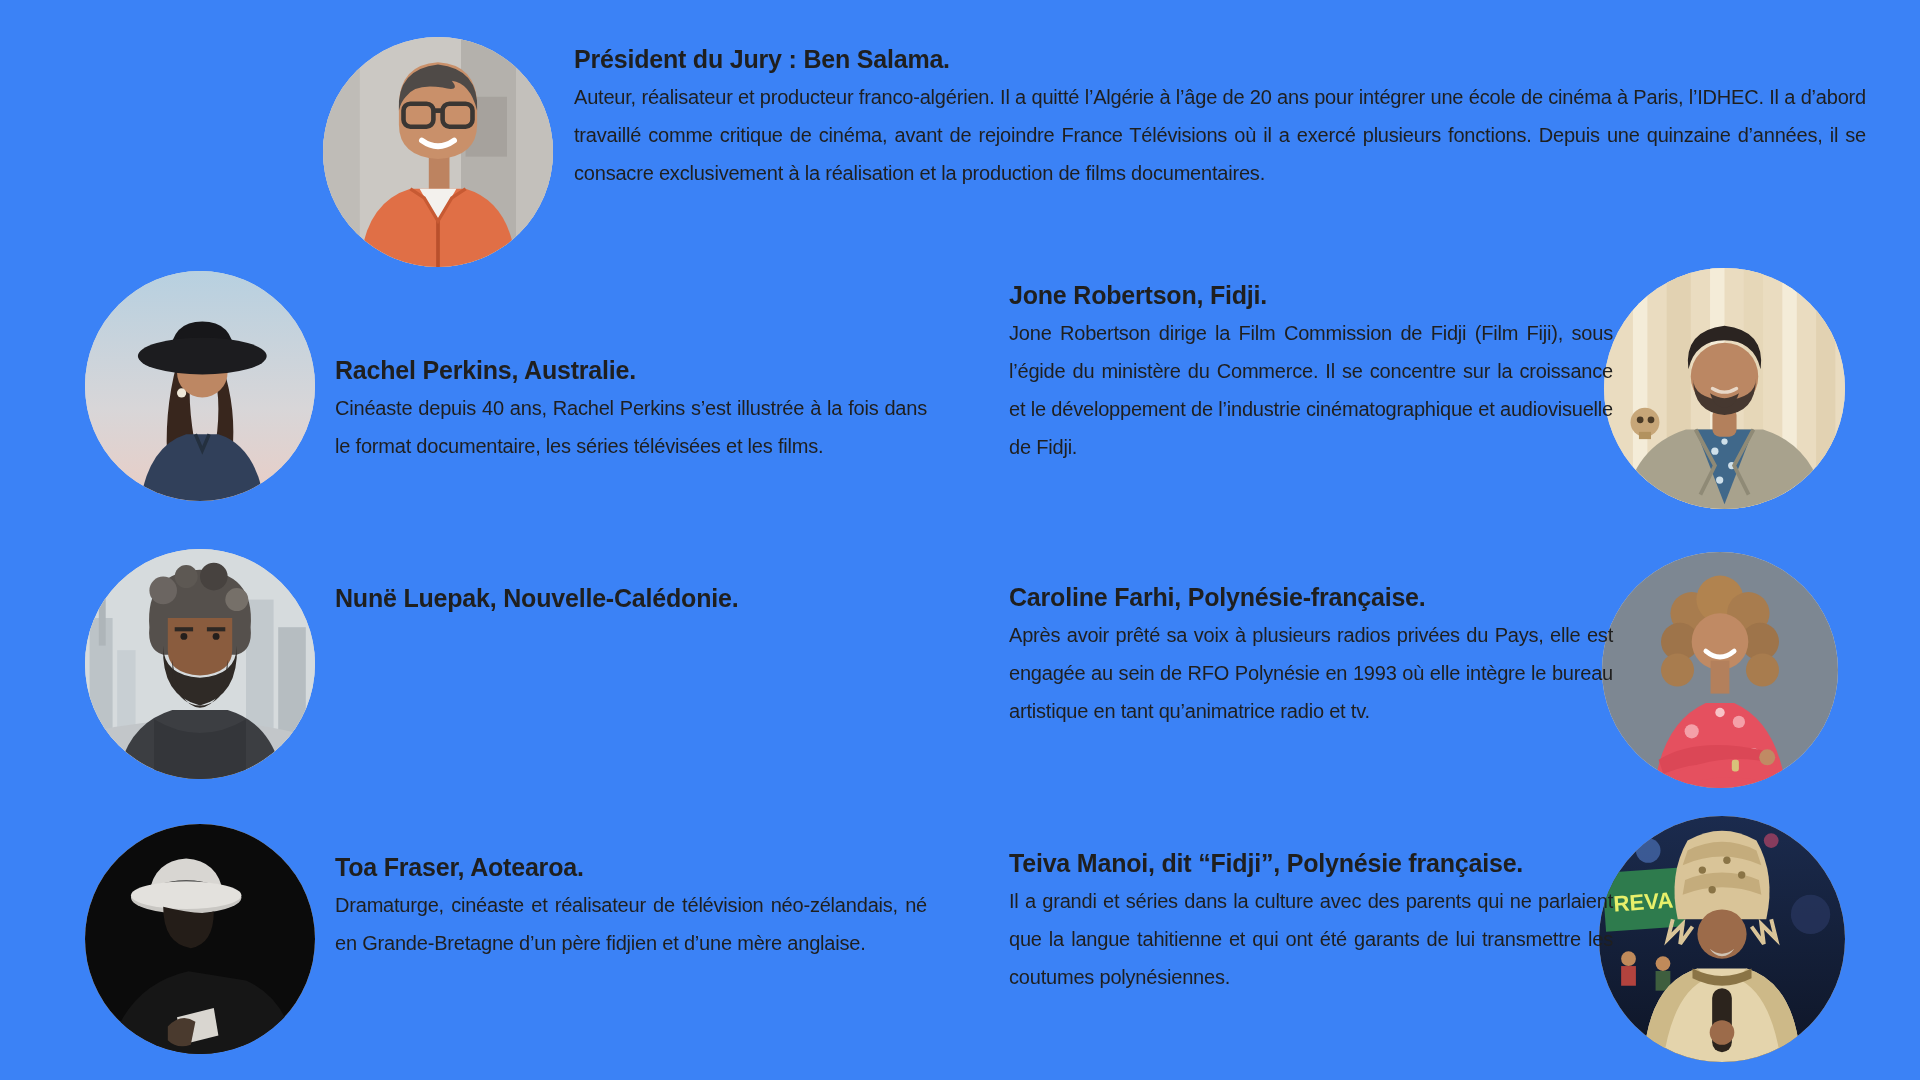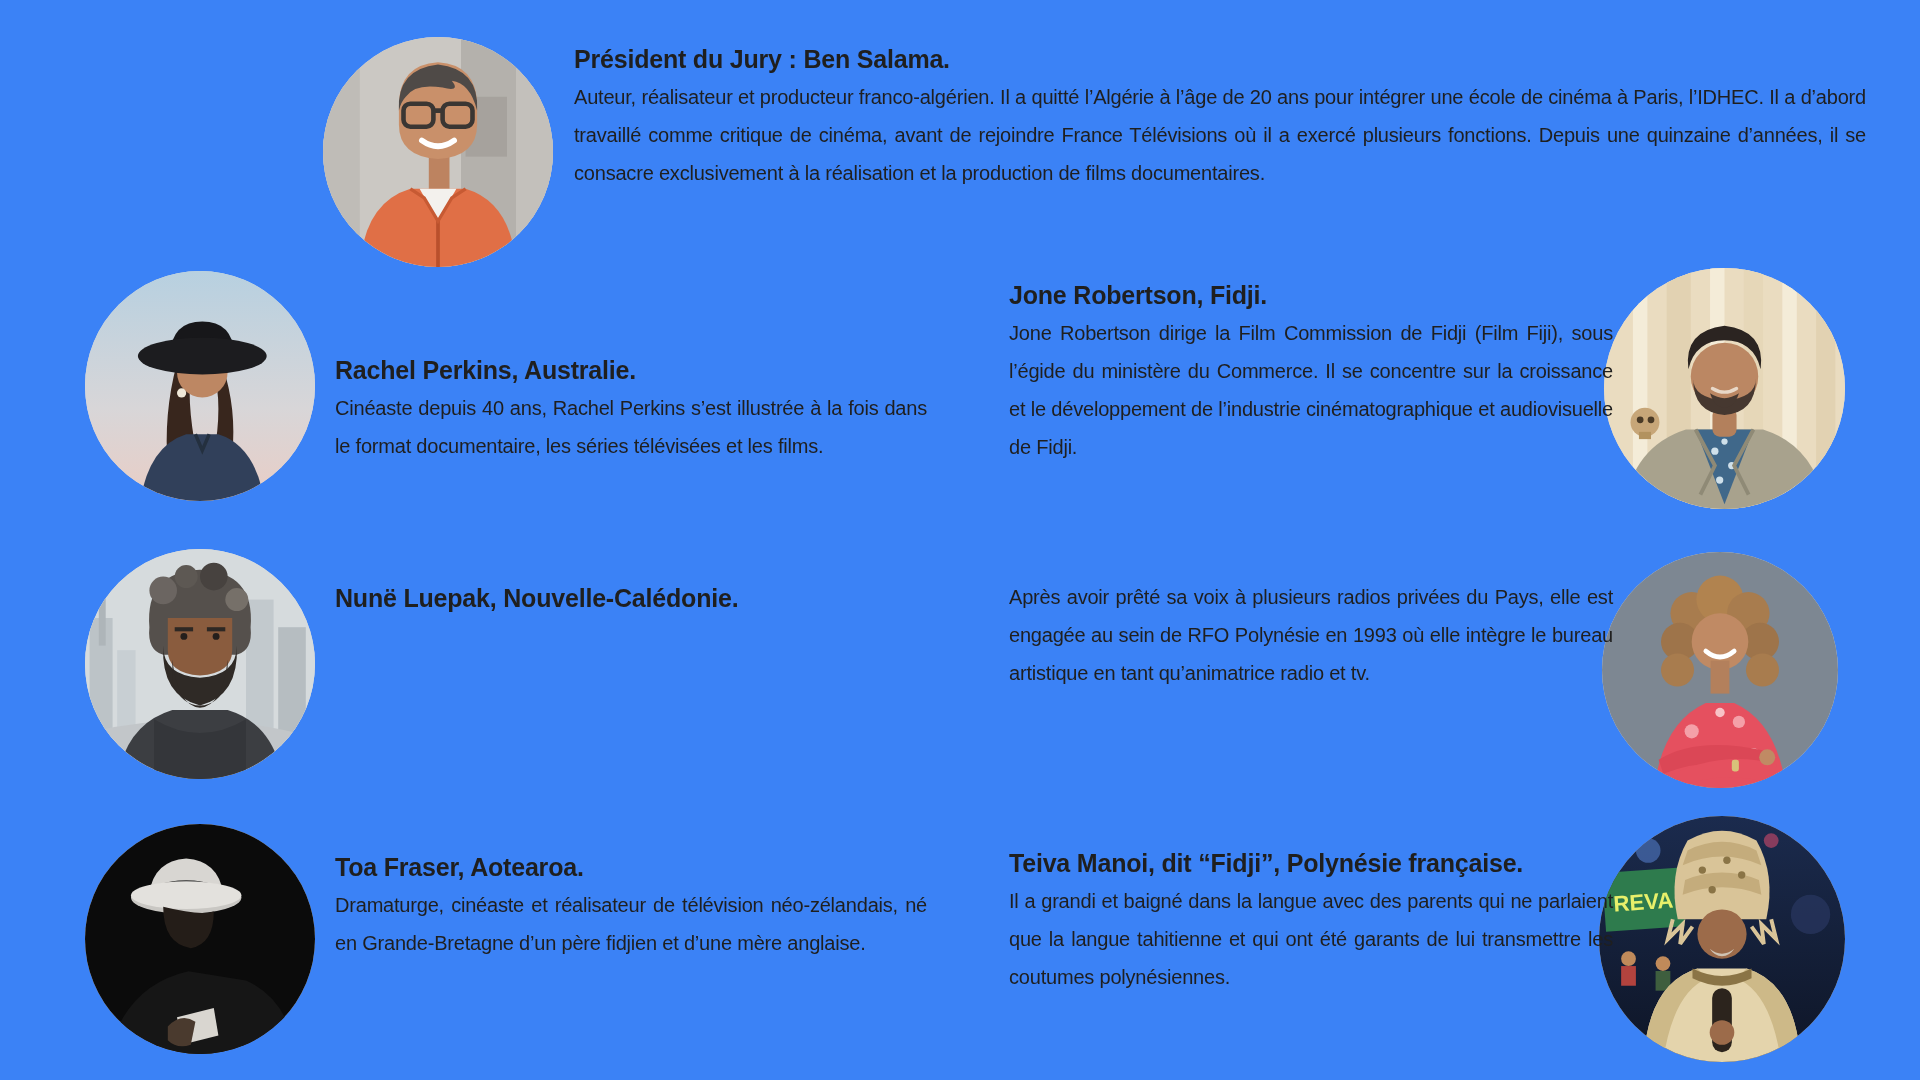--- a/index.html
+++ b/index.html
@@ -192,20 +192,21 @@
       <circle cx="64" cy="86" r="3" fill="#f4a0a8"></circle>
         <circle cx="32" cy="88" r="2.6" fill="#f4a0a8"></circle>
       <circle cx="50" cy="68" r="2" fill="#f8c2c6"></circle>
       <path d="M24 88 Q40 78 68 84 L70 92 Q46 86 26 94 Z" fill="#db4756"></path>
       <path d="M30 94 Q52 84 74 90 L72 98 Q50 92 32 100 Z" fill="#e5505f"></path>
       <circle cx="70" cy="87" r="3.4" fill="#c08a64"></circle>
       <rect x="55" y="88" width="3" height="5" rx="1" fill="#d8c27a"></rect>
     </svg>
   </div>
   <div class="textblock block-caroline">
+    <p class="member-name">Caroline Farhi, Polynésie-française.</p>
     <p class="member-bio">Après avoir prêté sa voix à plusieurs radios privées du Pays, elle est engagée au sein de RFO Polynésie en 1993 où elle intègre le bureau artistique en tant qu’animatrice radio et tv.</p>
   </div>
 
   <div class="photo photo-toa">
     <svg viewBox="0 0 100 100">
       <rect width="100" height="100" fill="#0b0b0b"></rect>
       <path d="M10 100 Q18 70 45 64 L70 68 Q88 76 92 100 Z" fill="#161616"></path>
       <path d="M28 30 Q30 16 44 15 Q58 16 60 30 Z" fill="#d8d6d2"></path>
       <path d="M30 27 Q44 22 58 27 L58 31 Q44 26 30 31 Z" fill="#2b2b2b"></path>
       <ellipse cx="44" cy="32" rx="24" ry="7" fill="#c9c7c3"></ellipse>
@@ -254,16 +255,16 @@
       <path d="M18 100 Q20 68 40 62 L60 62 Q80 68 82 100 Z" fill="#e4d4ac"></path>
       <path d="M18 100 Q20 68 40 62 L44 66 Q30 72 26 100 Z" fill="#cdb988"></path>
       <path d="M82 100 Q80 68 60 62 L56 66 Q70 72 74 100 Z" fill="#cdb988"></path>
       <path d="M38 62 Q50 68 62 62 L62 66 Q50 72 38 66 Z" fill="#8a7446"></path>
       <rect x="46" y="70" width="8" height="26" rx="4" fill="#2c241d"></rect>
       <circle cx="50" cy="88" r="5" fill="#9c6b4a"></circle>
     </svg>
   </div>
   <div class="textblock block-teiva">
     <p class="member-name">Teiva Manoi, dit “Fidji”, Polynésie française.</p>
-    <p class="member-bio">Il a grandi et baigné dans la langue avec des parents qui ne parlaient que la langue tahitienne et qui ont été garants de lui transmettre les coutumes polynésiennes.</p>
+    <p class="member-bio">Il a grandi et séries dans la culture avec des parents qui ne parlaient que la langue tahitienne et qui ont été garants de lui transmettre les coutumes polynésiennes.</p>
   </div>
 
 </div>
 
 </body></html>

